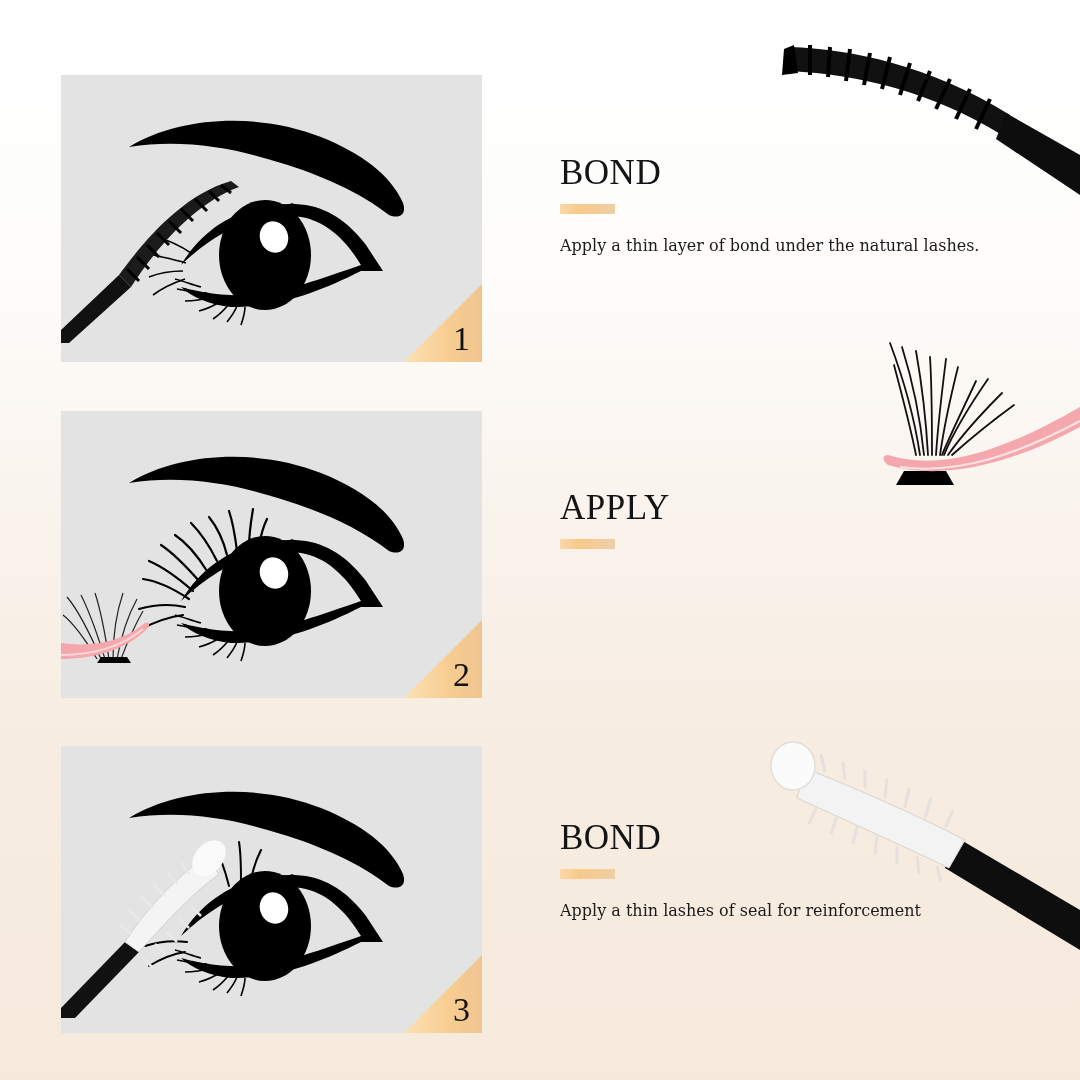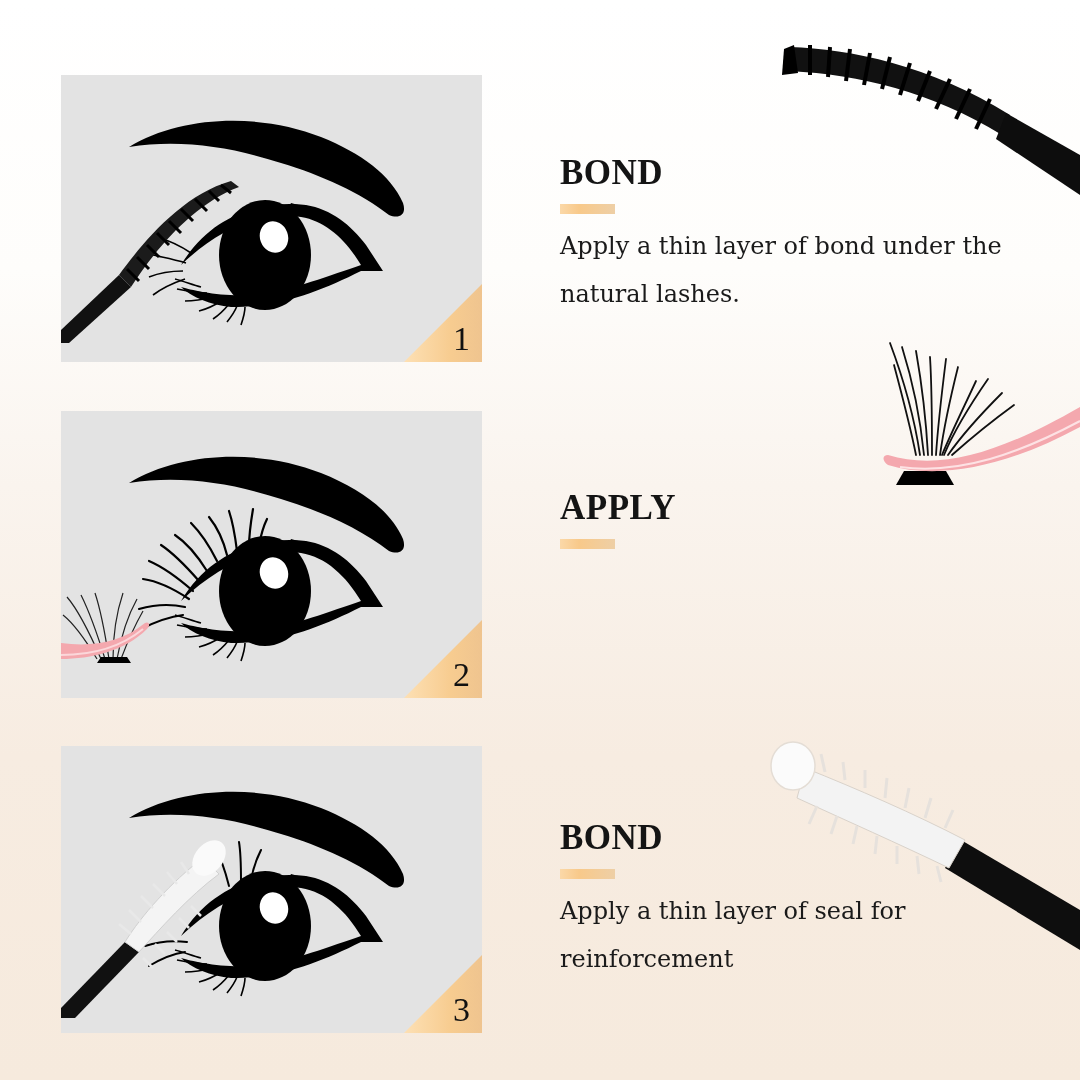--- a/index.html
+++ b/index.html
@@ -23,31 +23,31 @@
   .step-num {
     position:absolute; right:12px; bottom:6px;
     font-family:"Liberation Serif","DejaVu Serif",serif;
     font-size:34px; color:#111; line-height:1;
   }
   .step {
     position:absolute; left:560px;
   }
   .step h2 {
     font-family:"Liberation Serif","DejaVu Serif",serif;
-    font-weight:700; font-size:35px; letter-spacing:0.5px; line-height:1;
+    font-weight:400; font-size:35px; letter-spacing:0.5px; line-height:1;
     color:#141414;
   }
   .accent {
     width:55px; height:10px; margin-top:14px;
     background: linear-gradient(90deg, #fbd8a8 0%, #f8c98a 35%, #eecfa6 100%);
   }
   .step p {
     margin-top:8px;
     font-family:"DejaVu Serif","Liberation Serif",serif;
-    font-size:24px; line-height:48px; color:#1a1a1a; font-weight:400;
+    font-size:16px; line-height:48px; color:#1a1a1a; font-weight:400;
     width:470px;
   }
   .deco { position:absolute; }
 </style>
 </head>
 <body>
 
 <svg width="0" height="0" style="position:absolute">
   <defs>
     <g id="eye-base">
@@ -183,21 +183,21 @@
 </div>
 
 <div class="step" style="top:490px;">
   <h2>APPLY</h2>
   <div class="accent"></div>
 </div>
 
 <div class="step" style="top:820px;">
   <h2>BOND</h2>
   <div class="accent"></div>
-  <p style="width:400px;">Apply a thin layer of seal for reinforcement</p>
+  <p style="width:400px;">Apply a thin lashes of seal for reinforcement</p>
 </div>
 
 <svg class="deco" style="left:770px; top:35px;" width="310" height="170" viewBox="0 0 310 170">
   <path d="M20,12 C80,14 160,30 240,80 L232,100 C160,56 90,40 20,36 Z" fill="#111"></path>
   <g stroke="#000" stroke-width="4">
     <path d="M40,10 L40,40"></path>
       <path d="M60,12 L58,42"></path>
       <path d="M80,14 L76,46"></path>
     <path d="M100,18 L94,50"></path>
       <path d="M120,22 L112,54"></path>

